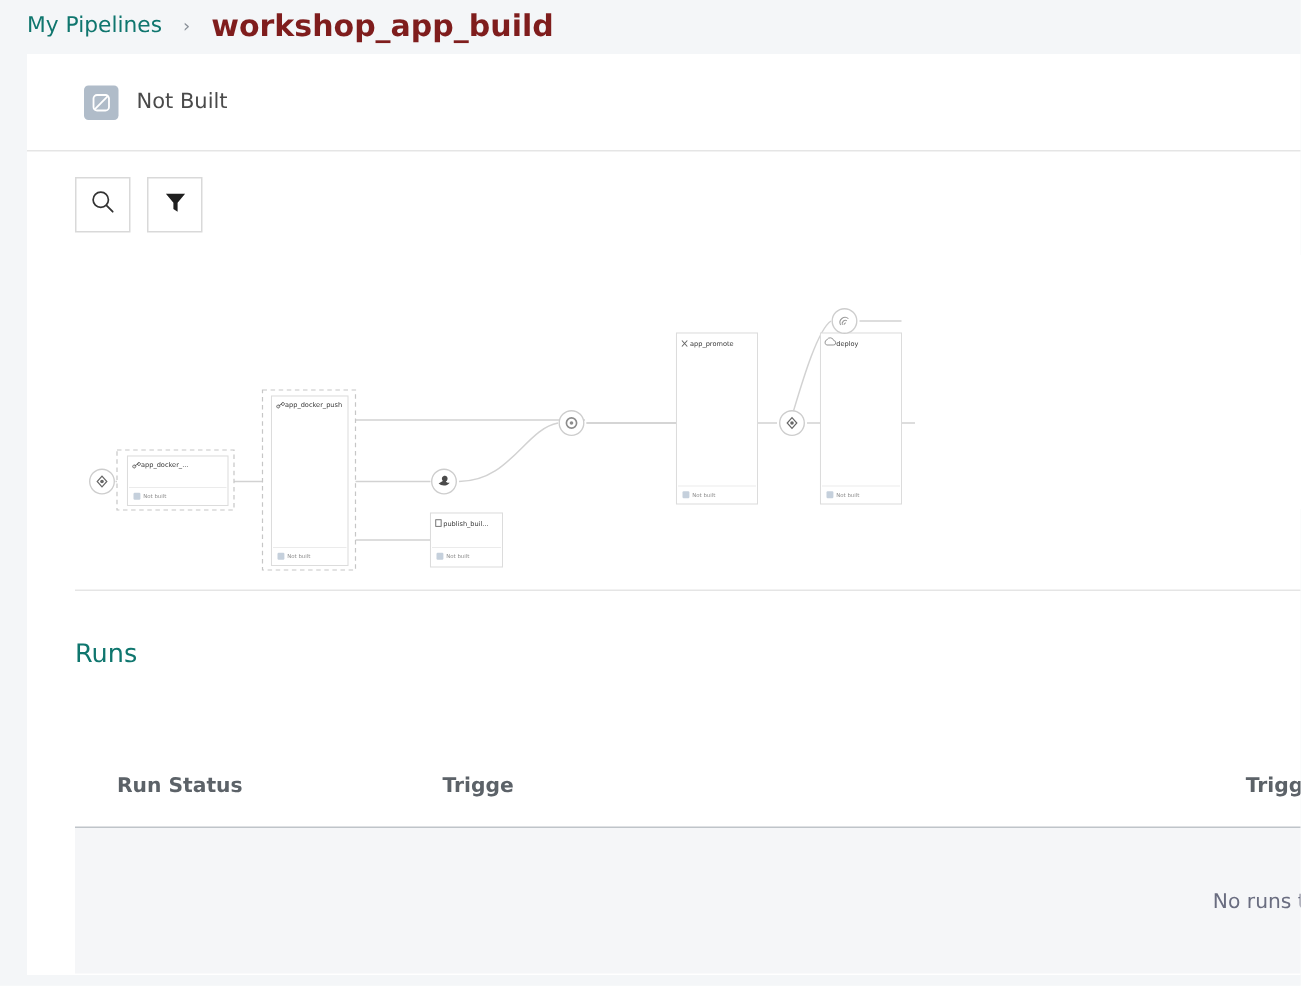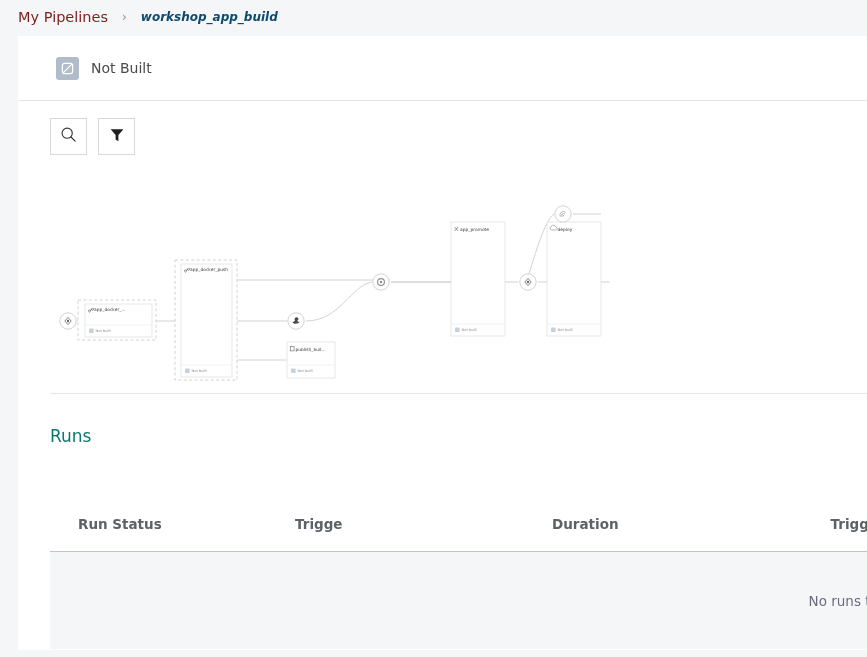--- a/index.html
+++ b/index.html
@@ -10,23 +10,23 @@
     overflow: hidden;
   }
   .page { position: relative; width: 867px; height: 657px; }
 
   
   .breadcrumb {
     position: absolute; left: 18px; top: 4px;
     height: 26px; display: flex; align-items: center; gap: 11px;
     font-size: 14.5px; color: #32363a;
   }
-  .crumb-link { color: #7f1d1d; font-size: 14.5px; cursor: pointer; }
+  .crumb-link { color: #0f766e; font-size: 14.5px; cursor: pointer; }
   .crumb-sep { color: #8a9199; font-size: 12px; padding: 0 3px; }
-  .crumb-current { color: #0c4a6e; font-size: 12px; font-weight: 700; font-style: italic; }
+  .crumb-current { color: #7f1d1d; font-size: 20px; font-weight: 700; }
 
   
   .card {
     position: absolute; left: 18px; top: 36px;
     width: 860px; height: 614px;
     background: #ffffff;
   }
 
   
   .status-header {
@@ -252,21 +252,20 @@
     </div>
 
     <div class="diagram-divider"></div>
 
     <div class="runs-title">Runs</div>
 
     <div class="runs-table">
       <div class="thead">
         <div class="th-run">Run Status</div>
         <div class="th-status">Trigge</div>
-        <div class="th-duration">Duration</div>
         <div class="th-trigger">Trigge</div>
       </div>
       <div class="empty-row">
         <span class="empty-text">No runs to display</span>
       </div>
     </div>
 
   </div>
 </div>
 

